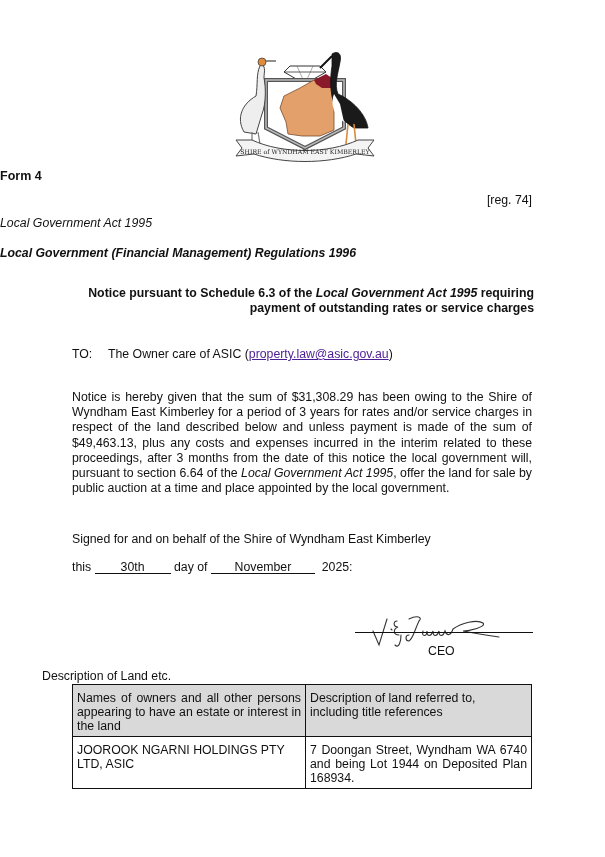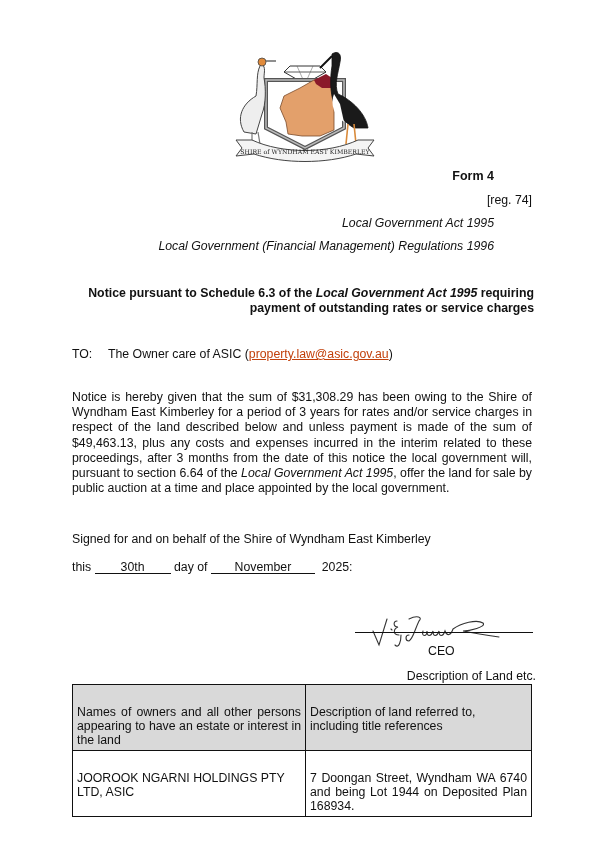--- a/index.html
+++ b/index.html
@@ -1,38 +1,38 @@
 <!DOCTYPE html>
 <html><head>
 <meta charset="utf-8">
 <style>
   html, body { margin: 0; padding: 0; background: #ffffff; }
   body { width: 605px; height: 857px; position: relative; overflow: hidden;
          font-family: "Liberation Sans", sans-serif; color: #111111; font-size: 12.3px; }
   .abs { position: absolute; }
   #logo { left: 222px; top: 44px; width: 165px; height: 118px; }
-  .center { left: 0; width: 494px; text-align: right; }
+  .center { left: 0; width: 494px; text-align: left; }
   #form-title { top: 169px; font-weight: bold; font-size: 12.5px; }
   #reg { top: 193px; right: 73px; }
   #act { top: 216px; font-style: italic; }
-  #regs { top: 239px; font-style: italic; }
+  #regs { top: 246px; font-style: italic; font-weight: bold; }
   #notice-title { top: 286px; left: 72px; width: 462px; text-align: right; font-weight: bold; line-height: 15px; }
   #to-line { top: 347px; left: 72px; }
   #to-label { display: inline-block; width: 36px; }
-  a.email { color: #c2410c; }
+  a.email { color: #4c1d95; }
   #body-para { top: 390px; left: 72px; width: 460px; text-align: justify; line-height: 15.2px; }
   #signed { top: 532px; left: 72px; }
   #date-line { top: 560px; left: 72px; white-space: pre; }
   .blank { display: inline-block; border-bottom: 1px solid #111; text-align: center; line-height: 12px; }
   #sig-line { top: 632px; left: 355px; width: 178px; height: 0; border-top: 1.3px solid #111; }
   #signature { left: 365px; top: 605px; width: 150px; height: 48px; }
   #ceo { top: 644px; left: 428px; }
   #table-caption { top: 669px; padding-left: 42px; }
   table { position: absolute; top: 684px; left: 72px; width: 460px; border-collapse: collapse; }
-  td { border: 1.4px solid #111; vertical-align: top; padding: 20px 4px 3px 4px; line-height: 14px; }
+  td { border: 1.4px solid #111; vertical-align: top; padding: 6px 4px 3px 4px; line-height: 14px; }
   tr.head td { background: #d9d9d9; }
   td.c1 { width: 224px; }
   td.just { text-align: justify; }
 </style>
 </head>
 <body>
 
 <svg id="logo" class="abs" viewBox="0 0 165 118">
 
   <g>

